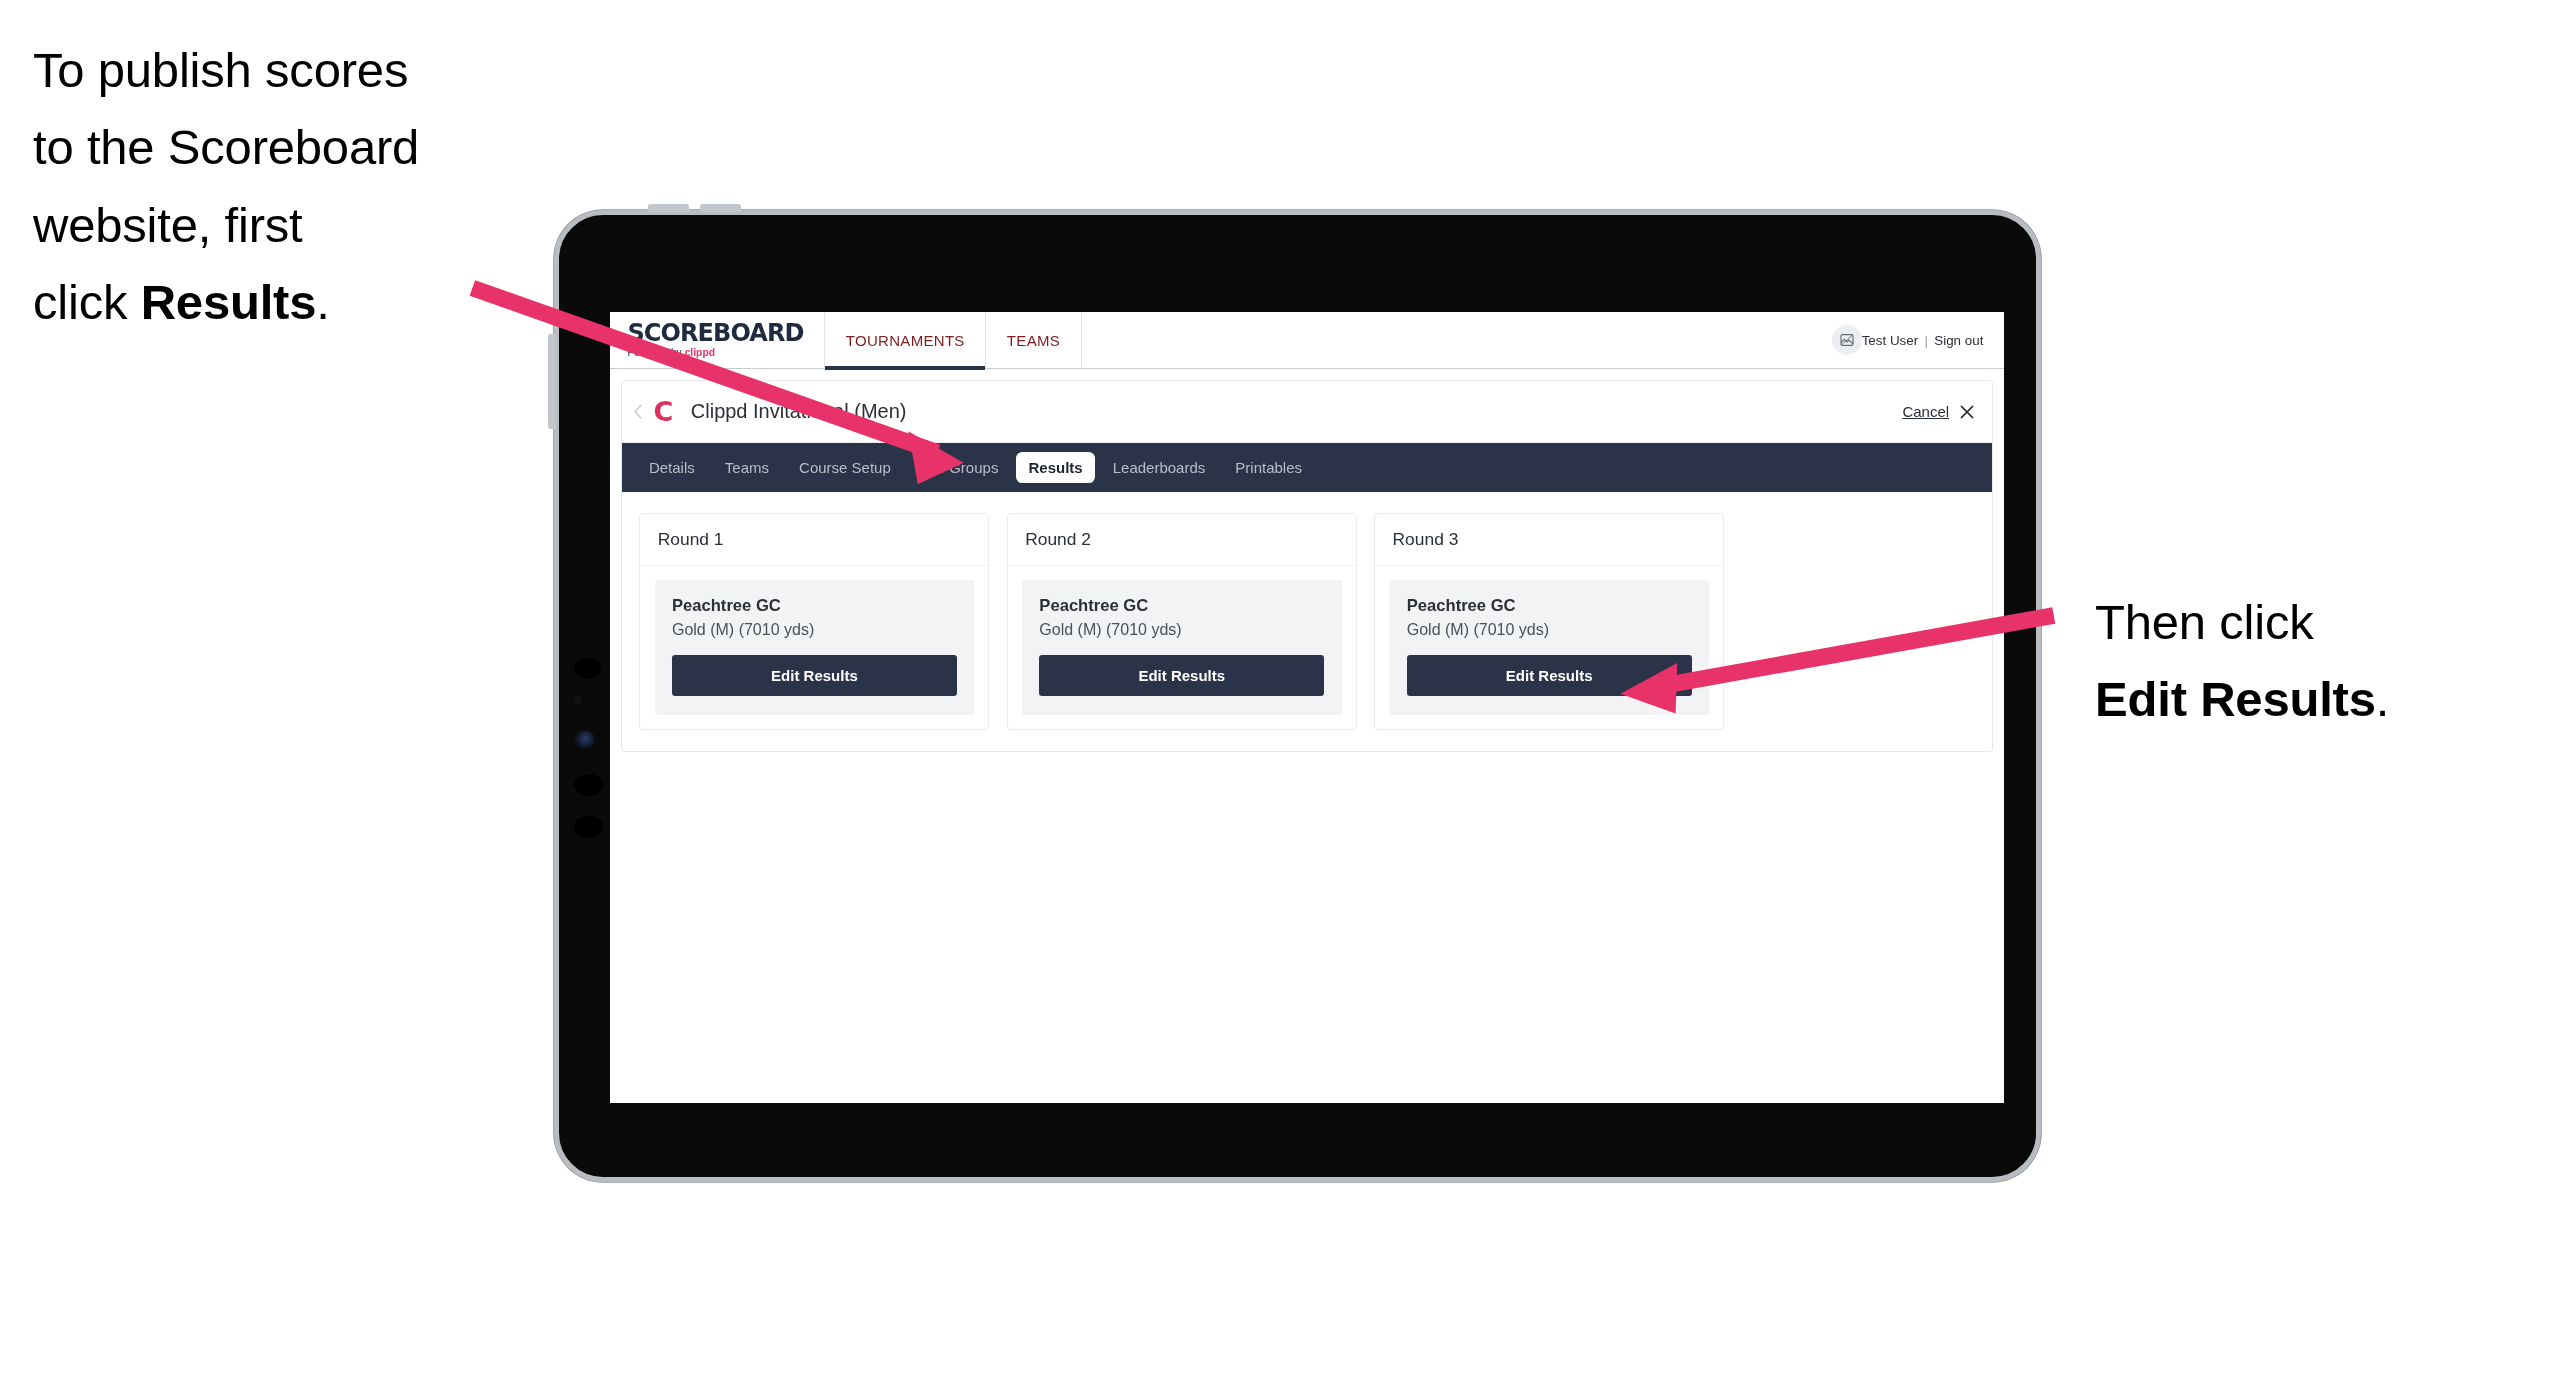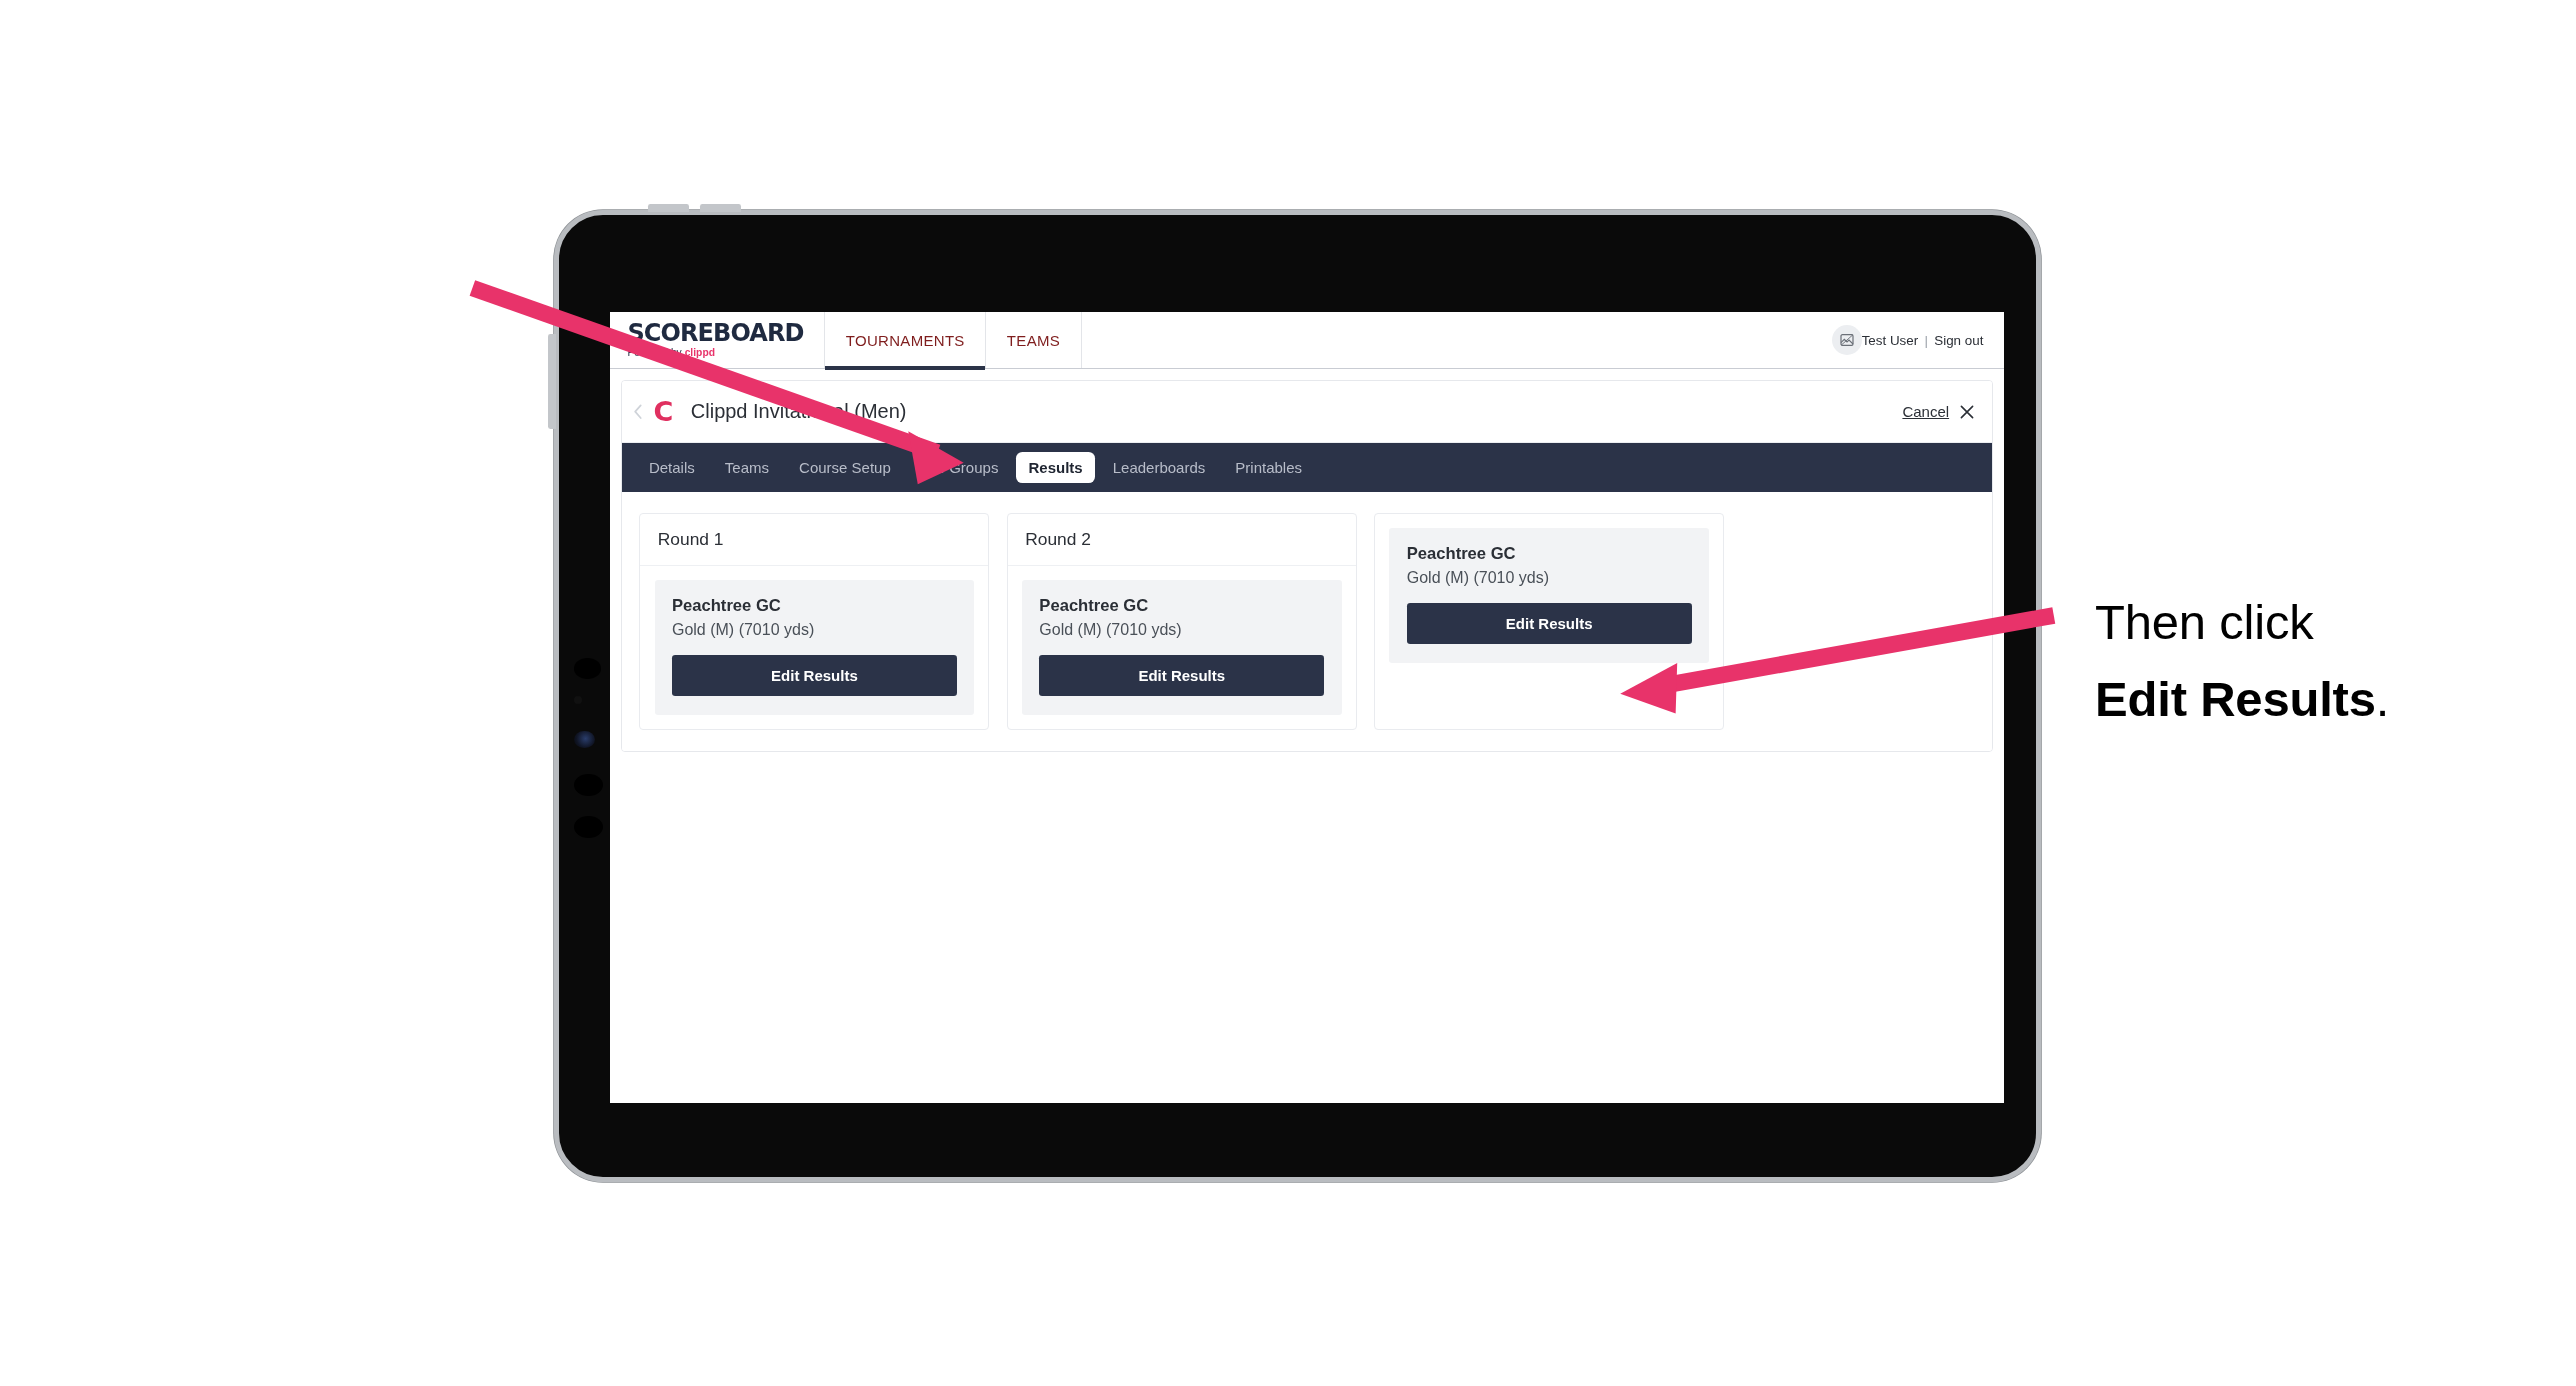--- a/index.html
+++ b/index.html
@@ -184,20 +184,24 @@
     font-family: "Liberation Sans", sans-serif;
     font-size: 15px; font-weight: 700;
     cursor: pointer;
   }
 </style>
 </head>
 <body>
 
 <div class="stage">
 
+  <div class="annot annot-left"><span>To publish scores
+to the Scoreboard
+website, first
+click </span><b>Results</b><span>.</span></div>
 
   <div class="annot annot-right"><span>Then click</span><br><b>Edit Results</b><span>.</span></div>
 
   <div class="tablet">
     <div class="vol-btn vol-1"></div>
     <div class="vol-btn vol-2"></div>
     <div class="power-btn"></div>
     <div class="sensor sensor-a"></div>
     <div class="sensor sensor-b"></div>
     <div class="sensor sensor-c"></div>
@@ -283,20 +287,21 @@
             <div class="round-body">
               <div class="course-box">
                 <div class="course-name">Peachtree GC</div>
                 <div class="course-tee">Gold (M) (7010 yds)</div>
                 <button class="edit-btn">Edit Results</button>
               </div>
             </div>
           </div>
 
           <div class="round-card">
+            <div class="round-head">Round 3</div>
             <div class="round-body">
               <div class="course-box">
                 <div class="course-name">Peachtree GC</div>
                 <div class="course-tee">Gold (M) (7010 yds)</div>
                 <button class="edit-btn">Edit Results</button>
               </div>
             </div>
           </div>
 
         </div>

